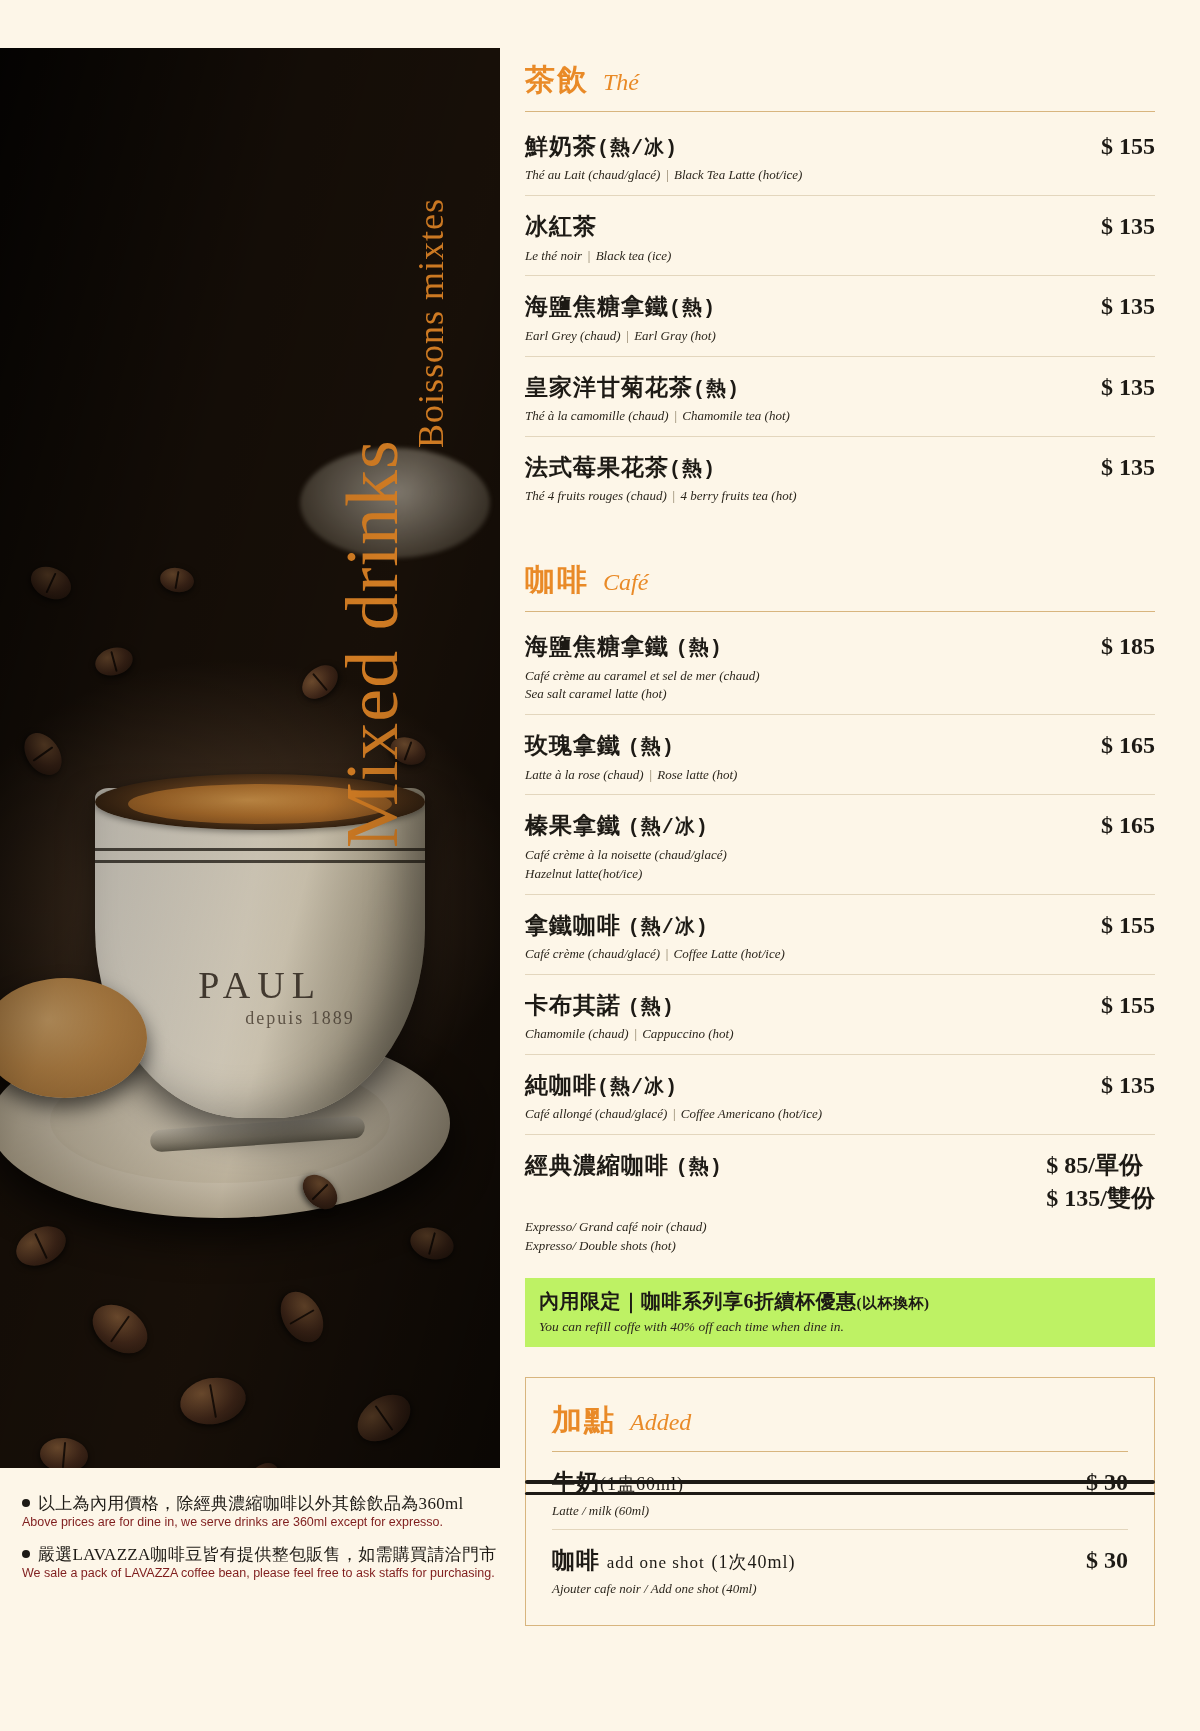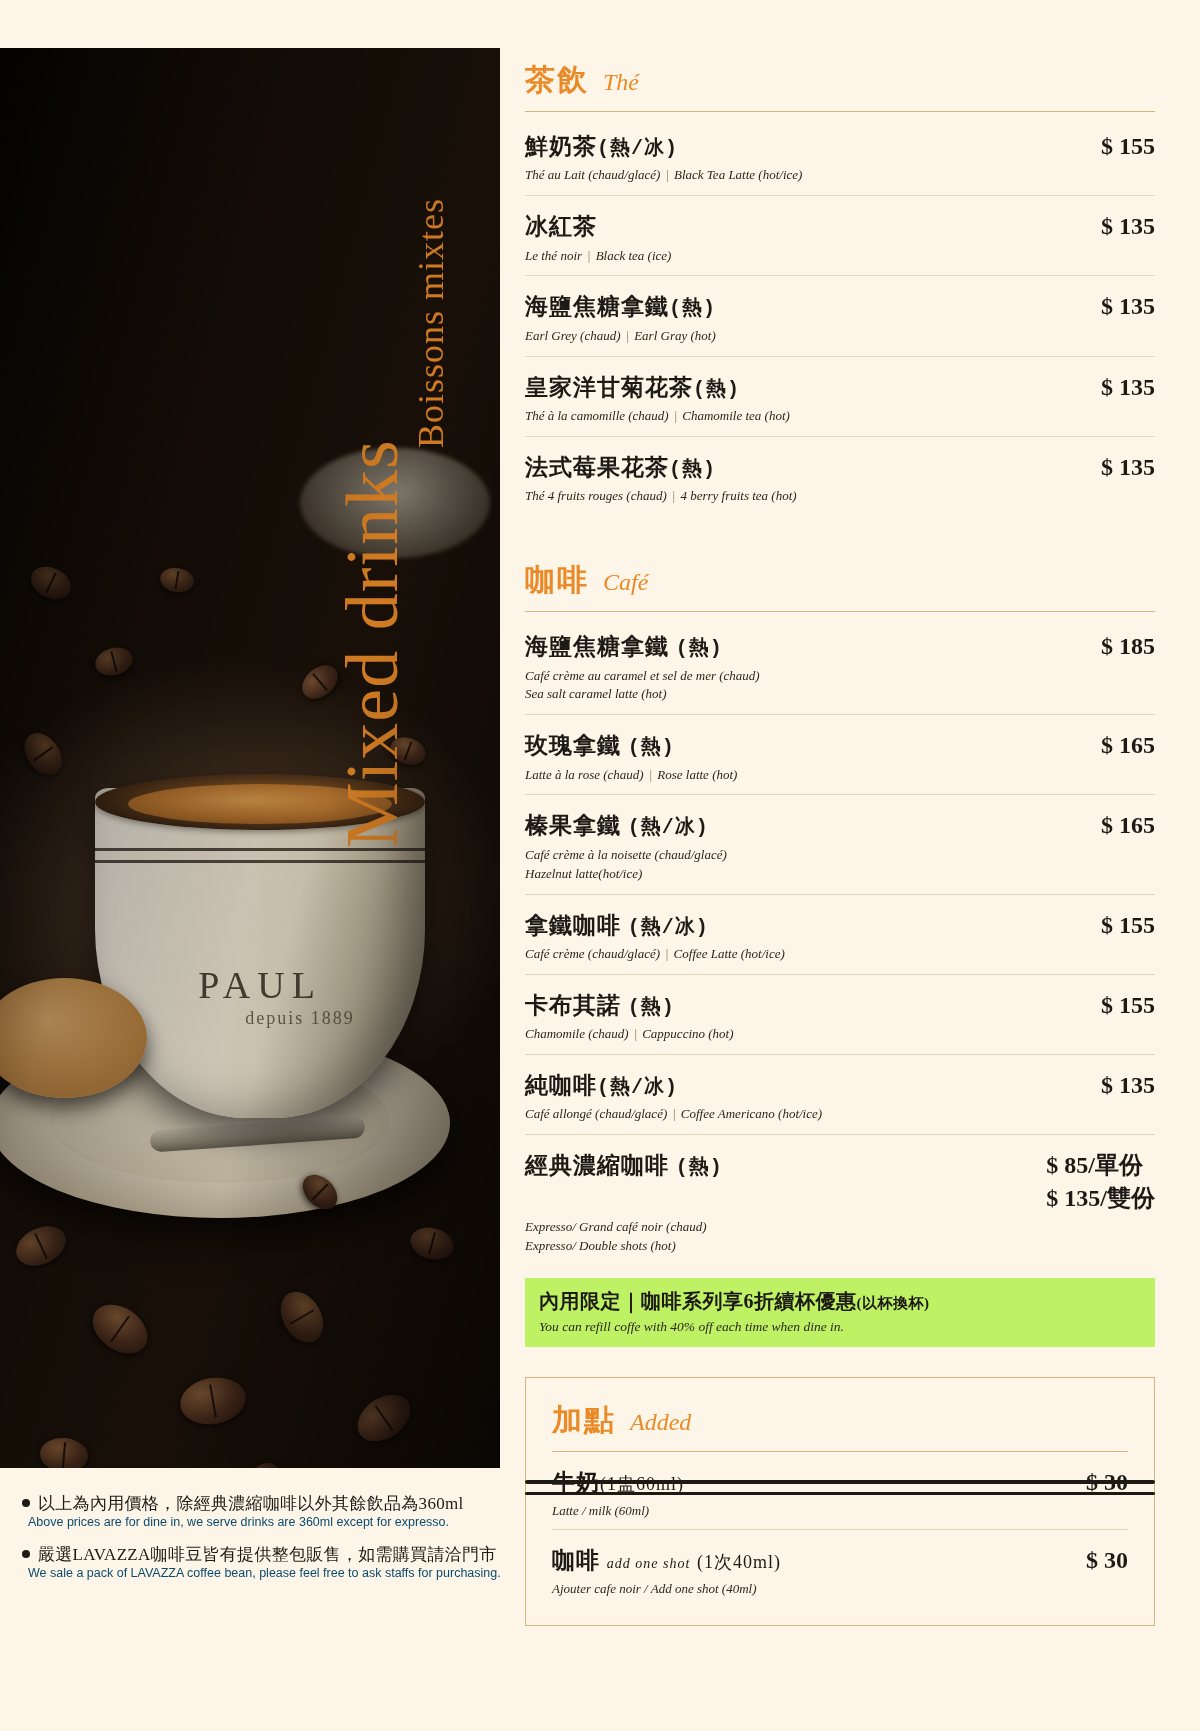--- a/index.html
+++ b/index.html
@@ -278,22 +278,21 @@
   .added-box {
     margin-top: 30px;
     border: 1px solid #d8b57e;
     padding: 22px 26px 18px 26px;
   }
   .added-box .section-head { margin-bottom: 0; }
   .added-item { padding: 14px 0 8px 0; border-bottom: 1px solid #e3d6bd; }
   .added-item:last-child { border-bottom: none; }
   .added-item .item-name .muted {
     font-weight: normal;
-    font-size: 14px;
-    font-style: italic;
+    font-size: 17px;
   }
   .added-item .item-name .vol {
     font-weight: normal;
     font-size: 18px;
   }
 
   
   .divider-wrap {
     position: absolute;
     left: 525px;
@@ -327,22 +326,22 @@
   .footer-cn .dot {
     display: inline-block;
     width: 8px;
     height: 8px;
     border-radius: 50%;
     background: #1d1a15;
     margin-right: 8px;
     vertical-align: 2px;
   }
   .footer-en {
-    margin-left: 6px;
-    color: #0c4a6e;
+    margin-left: 0;
+    color: #7f1d1d;
     font-size: 12.5px;
     font-family: "Liberation Sans", sans-serif;
   }
 </style>
 </head>
 <body>
 
 <div class="photo-panel">
   <div class="bg-cup"></div>
 

